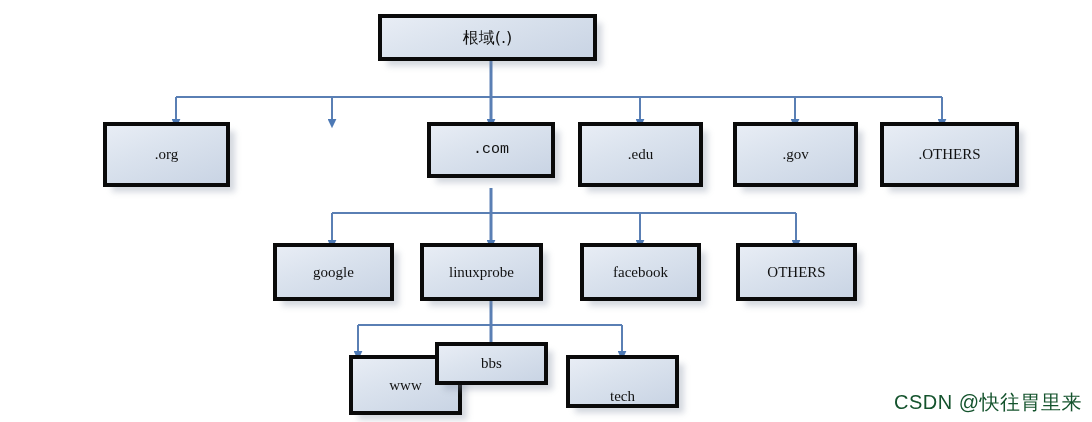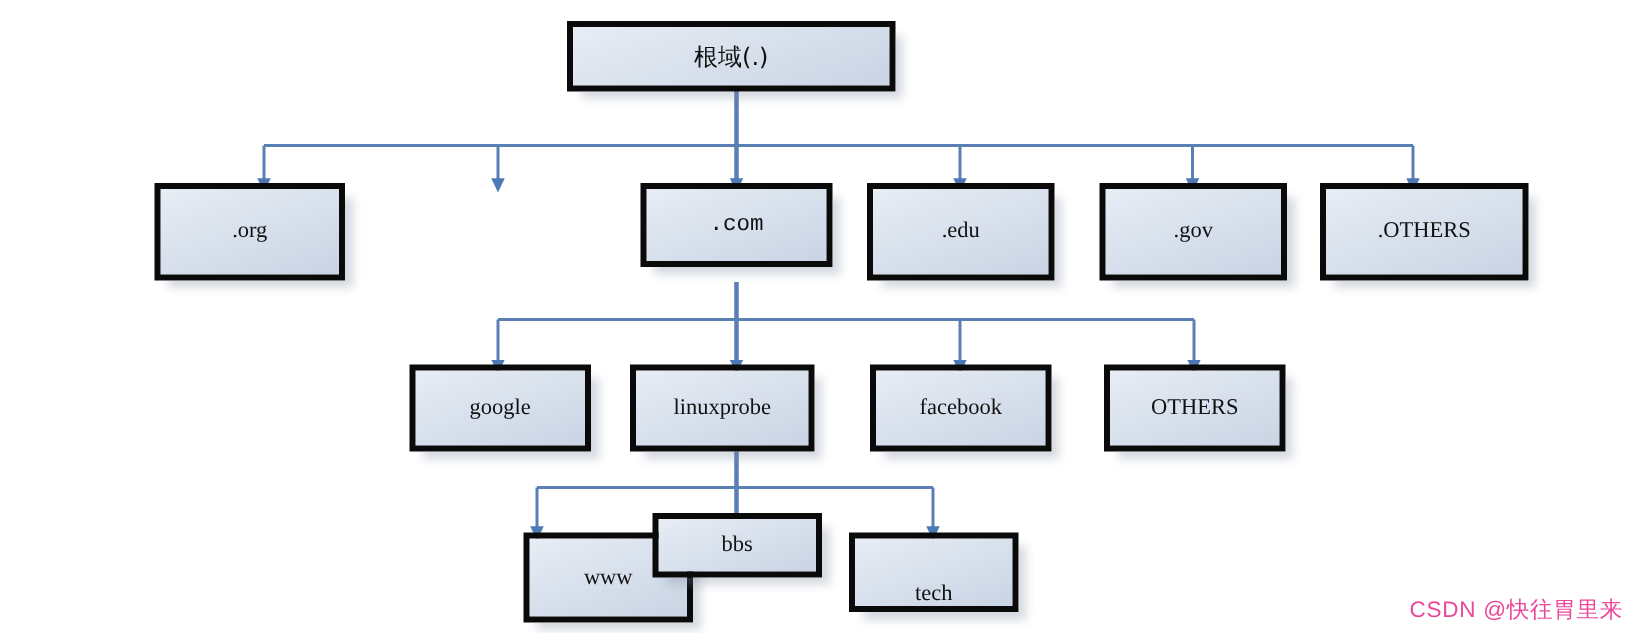--- a/index.html
+++ b/index.html
@@ -52,22 +52,22 @@
   .node.sld   { font-size: 15px; }
   .node.host  { font-size: 15px; }
   .node.cjk   { font-family: "DejaVu Sans", "Liberation Sans", sans-serif; font-size: 16px; }
 
   
   #watermark {
     position: absolute;
     right: 10px;
     bottom: 6px;
     font-family: "Liberation Sans", "DejaVu Sans", sans-serif;
-    font-size: 15px;
-    color: #ec4899;
+    font-size: 20px;
+    color: #14532d;
     letter-spacing: 0.5px;
     white-space: nowrap;
     z-index: 5;
   }
 </style>
 </head>
 <body>
 
 <div id="canvas">
 

